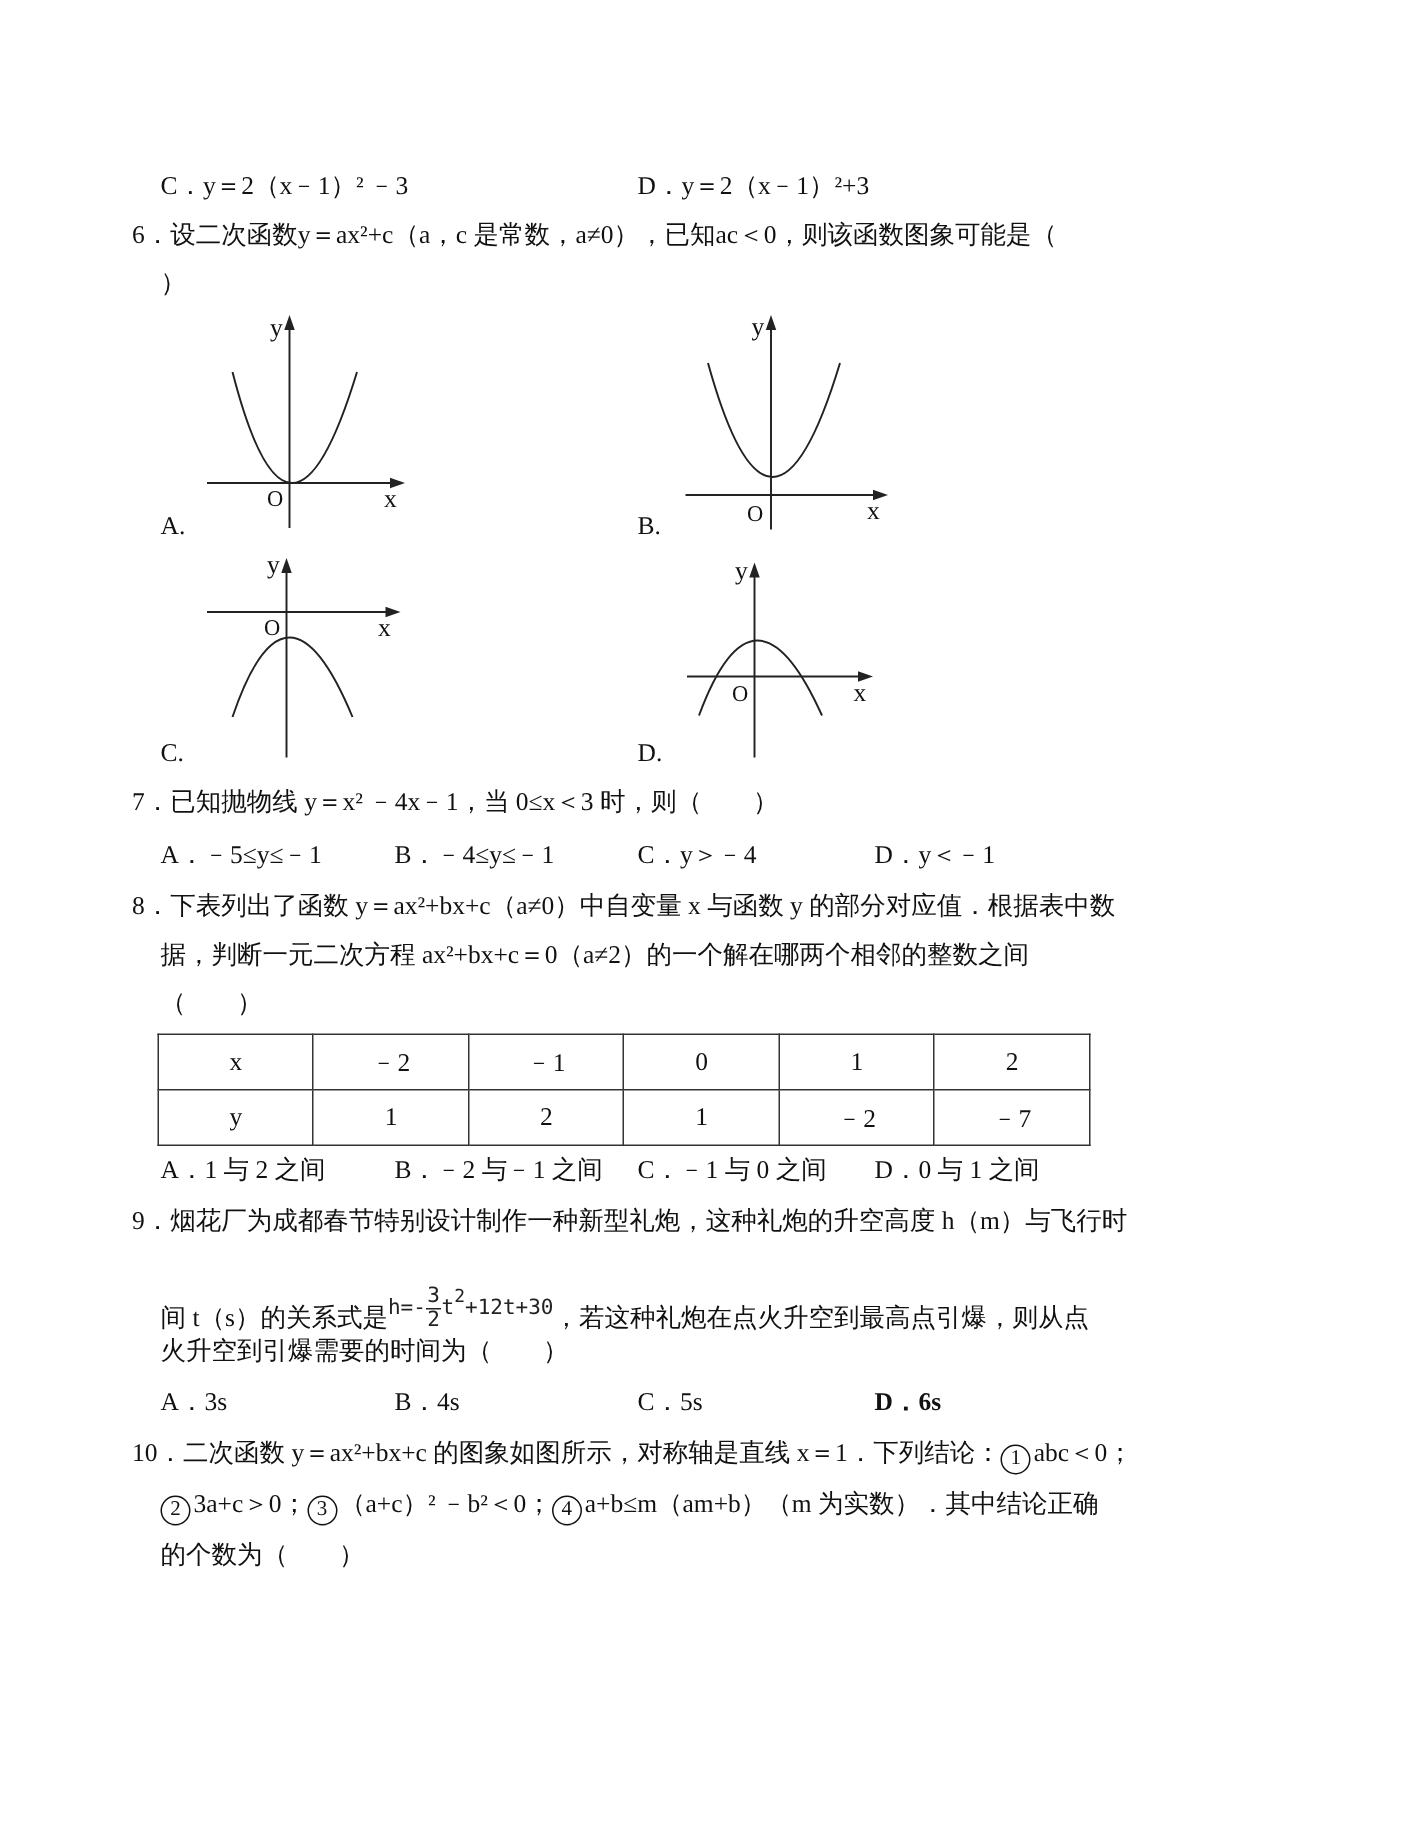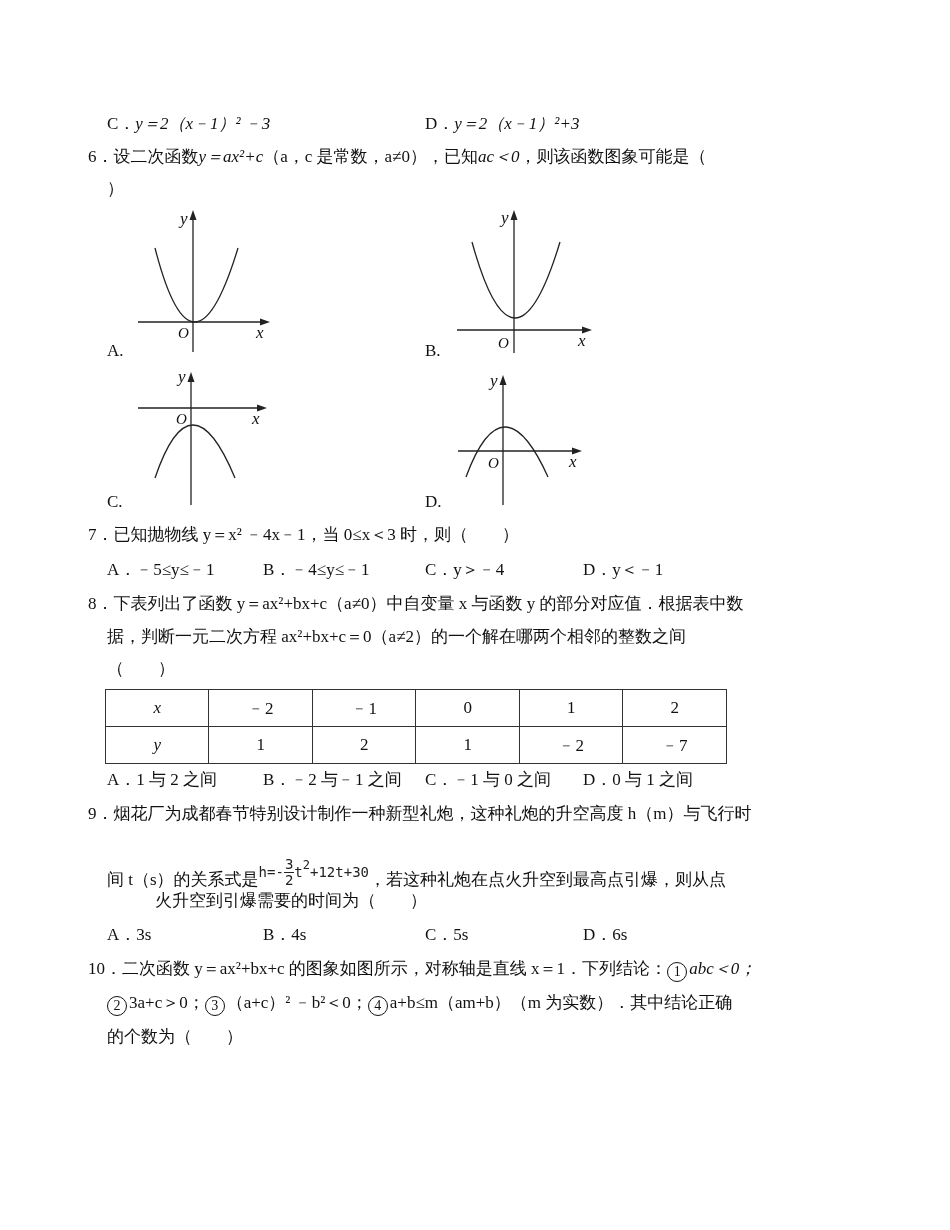--- a/index.html
+++ b/index.html
@@ -1,19 +1,19 @@
 <!DOCTYPE html>
 <html><head>
 <meta charset="utf-8">
 <style>
   html, body { margin:0; padding:0; background:#ffffff; }
   body { width:950px; height:1230px; position:relative; overflow:hidden;
          font-family:"Liberation Serif","DejaVu Serif",serif; color:#111; font-size:17px; }
   .line { position:absolute; white-space:nowrap; line-height:22px; }
-  i, .it { font-style:italic; }
+  i, .it { }
   sup { font-size:10px; vertical-align:6px; line-height:0; }
   .opt { position:absolute; white-space:nowrap; line-height:22px; }
   .graph { position:absolute; }
   .graph-label { position:absolute; font-size:17px; line-height:20px; }
   table.vals { position:absolute; left:105px; top:689px; border-collapse:collapse; width:622px; }
   table.vals td { border:1.6px solid #333; height:36px; text-align:center; padding:0; font-size:17px; width:103px; }
   .circ { display:inline-block; width:18px; height:18px; border:1.3px solid #111; border-radius:50%;
           text-align:center; line-height:18px; font-size:14px; font-style:normal; vertical-align:-2px; margin-right:2px; }
   .formula { display:inline-block; font-family:"DejaVu Sans Mono","Liberation Mono",monospace; font-size:14px; color:#222; position:relative; vertical-align:8px; }
   .frac { display:inline-block; vertical-align:middle; text-align:center; line-height:15px; }
@@ -125,26 +125,26 @@
 <div class="opt" style="left:263px;top:769px;"><span>B．</span><span>﹣2 与﹣1 之间</span></div>
 <div class="opt" style="left:425px;top:769px;"><span>C．</span><span>﹣1 与 0 之间</span></div>
 <div class="opt" style="left:583px;top:769px;"><span>D．</span><span>0 与 1 之间</span></div>
 
 <div class="line" style="left:88px;top:803px;">
   <span>9．</span><span>烟花厂为成都春节特别设计制作一种新型礼炮，这种礼炮的升空高度 h（m）与飞行时</span>
 </div>
 <div class="line" style="left:107px;top:857px;">
   <span>间 t（s）的关系式是</span><span class="formula"><span>h=-</span><span class="frac"><span class="num">3</span><span>2</span></span><span>t</span><sup style="font-size:12px;vertical-align:8px;">2</sup><span>+12t+30</span></span><span>，若这种礼炮在点火升空到最高点引爆，则从点</span>
 </div>
-<div class="line" style="left:107px;top:890px;margin-left:48px;">火升空到引爆需要的时间为（　　）</div>
+<div class="line" style="left:107px;top:890px;">火升空到引爆需要的时间为（　　）</div>
 
 <div class="opt" style="left:107px;top:924px;"><span>A．</span><span>3s</span></div>
 <div class="opt" style="left:263px;top:924px;"><span>B．</span><span>4s</span></div>
 <div class="opt" style="left:425px;top:924px;"><span>C．</span><span>5s</span></div>
-<div class="opt" style="left:583px;top:924px;"><span>D．</span><span>6s</span></div>
+<div class="opt" style="left:583px;top:924px;font-weight:bold;"><span>D．</span><span>6s</span></div>
 
 <div class="line" style="left:88px;top:958px;">
   <span>10．</span><span>二次函数 y＝ax²+bx+c 的图象如图所示，对称轴是直线 x＝1．下列结论：</span><span class="circ">1</span><span class="it">abc＜0；</span>
 </div>
 <div class="line" style="left:107px;top:992px;">
   <span class="circ">2</span><span>3a+c＞0；</span><span class="circ">3</span><span>（a+c）² ﹣b²＜0；</span><span class="circ">4</span><span>a+b≤m（am+b）（m 为实数）．其中结论正确</span>
 </div>
 <div class="line" style="left:107px;top:1026px;">的个数为（　　）</div>
 
 </body></html>

